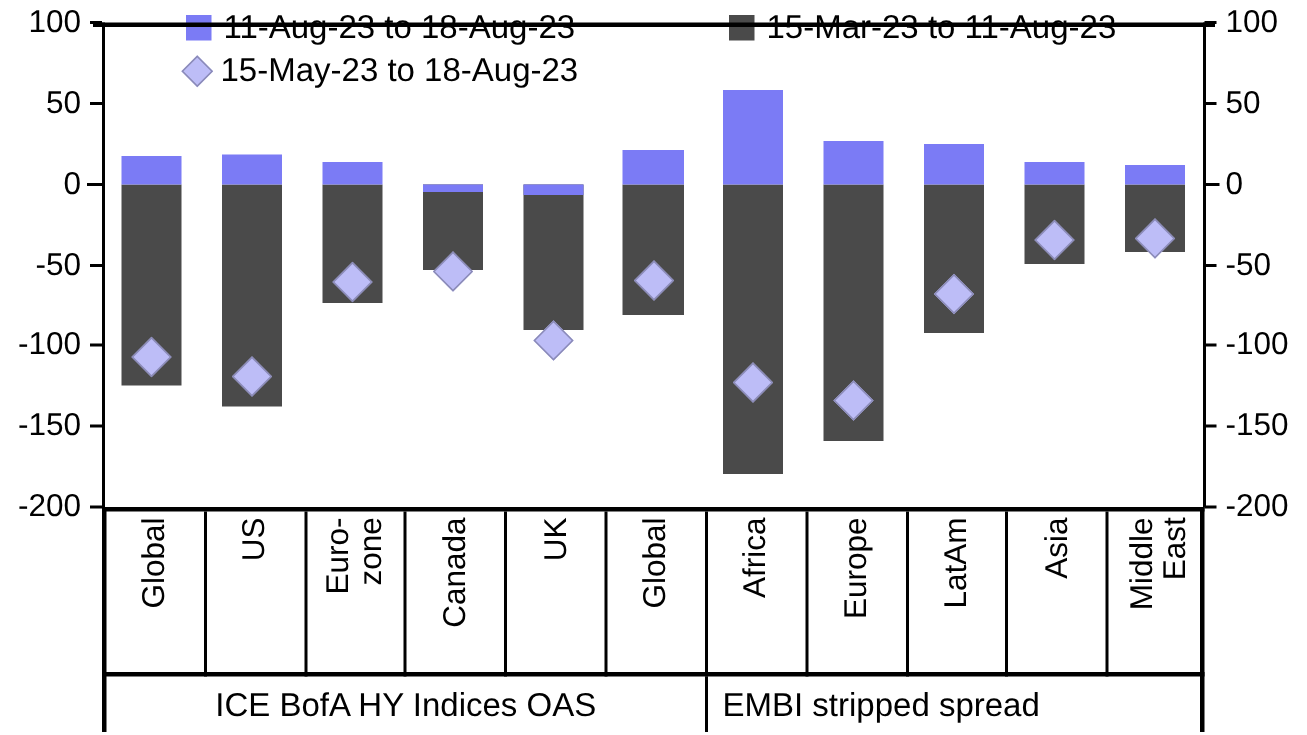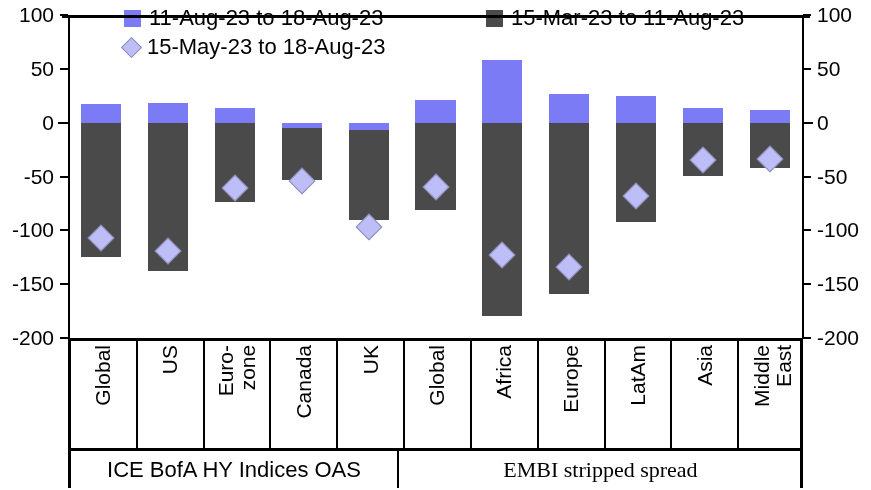--- a/index.html
+++ b/index.html
@@ -307,17 +307,17 @@
       <div class="catcell" style="left: 601.364px; width: 66.8182px;">
         <span class="vtext">Asia</span>
       </div>
       <div class="catcell last" style="left: 668.182px; width: 66.8182px;">
         <span class="vtext">Middle
 East</span>
       </div>
     </div>
 
   <div class="groupband" id="groupband">
-      <div class="groupcell" style="left: 0px; width: 328px;">ICE BofA HY Indices OAS</div>
-      <div class="groupcell last" style="left: 329px; width: 400.909px; font-family: Liberation Serif, serif;">EMBI stripped spread</div>
+      <div class="groupcell" style="left: 0px; width: 401px;">ICE BofA HY Indices OAS</div>
+      <div class="groupcell last" style="left: 316px; width: 400.909px;">EMBI stripped spread</div>
     </div>
 
 </div>
 
 </body></html>

